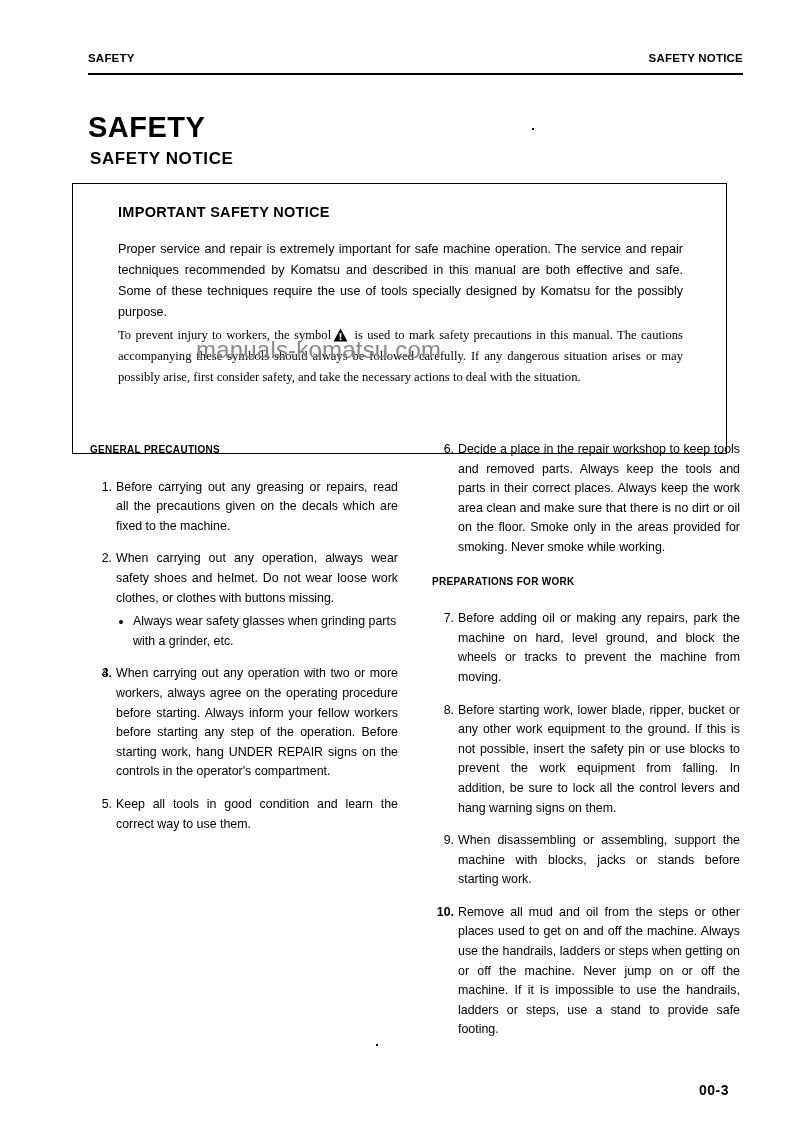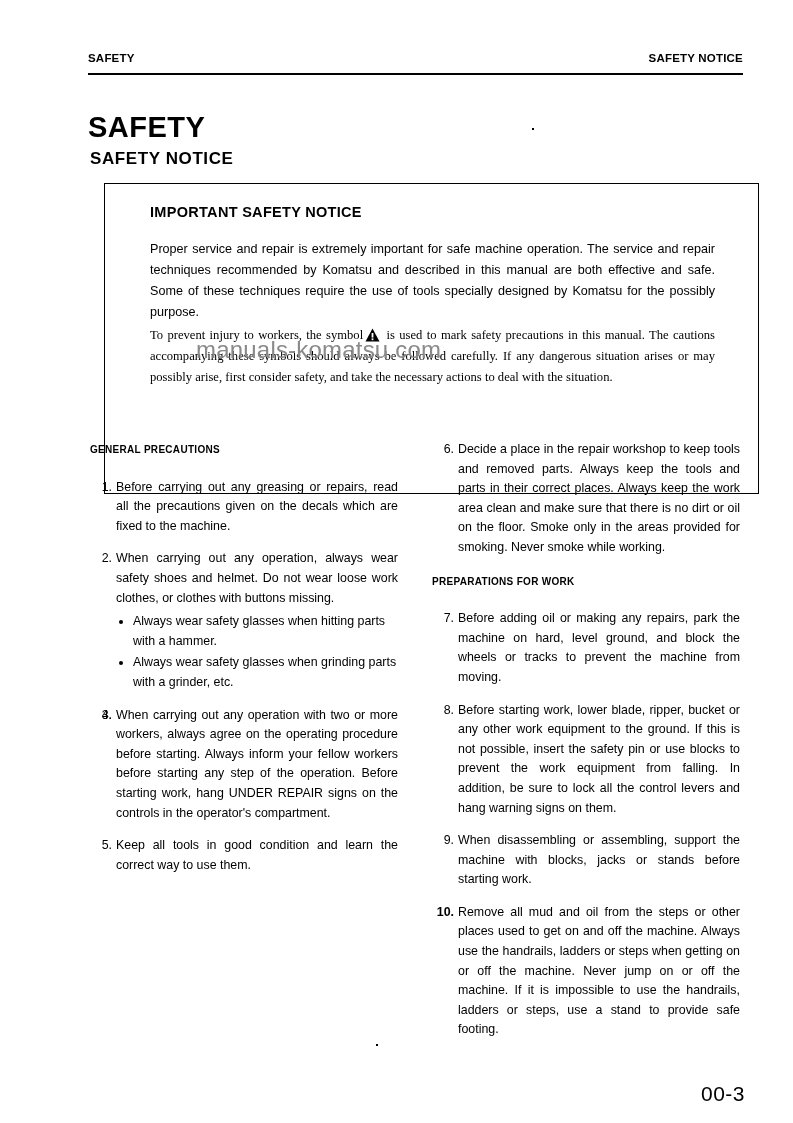--- a/index.html
+++ b/index.html
@@ -60,24 +60,24 @@
     top: 150px;
     font-size: 17px;
     font-weight: bold;
     letter-spacing: 0.6px;
     line-height: 1;
   }
 
   
   .notice-box {
     position: absolute;
-    left: 104px;
+    left: 72px;
     top: 183px;
     width: 655px;
-    height: 311px;
+    height: 271px;
     border: 1.5px solid #000;
     box-sizing: border-box;
   }
   .notice-title {
     position: absolute;
     left: 45px;
     top: 20px;
     font-size: 14.5px;
     font-weight: bold;
     letter-spacing: 0.3px;
@@ -177,24 +177,24 @@
     top: 8px;
     width: 4px;
     height: 4px;
     border-radius: 50%;
     background: #000;
   }
 
   
   .folio {
     position: absolute;
-    right: 48px;
+    right: 64px;
     top: 1082px;
-    font-size: 21px;
-    font-weight: normal;
+    font-size: 14px;
+    font-weight: bold;
     letter-spacing: 0.5px;
   }
 
   .speck {
     position: absolute;
     width: 2px;
     height: 2px;
     background: #000;
   }
 </style>
@@ -230,21 +230,20 @@
     <div class="col-head">GENERAL PRECAUTIONS</div>
     <ol class="num">
       <li>
         <span class="marker">1.</span>
         <span>Before carrying out any greasing or repairs, read all the precautions given on the decals which are fixed to the machine.</span>
       </li>
       <li>
         <span class="marker">2.</span>
         <span>When carrying out any operation, always wear safety shoes and helmet. Do not wear loose work clothes, or clothes with buttons missing.</span>
         <ul class="dots">
-          <li>Always wear safety glasses when hitting parts with a hammer.</li>
           <li>Always wear safety glasses when grinding parts with a grinder, etc.</li>
         </ul>
       </li>
       <li>
         <span class="marker">3.</span>
       </li>
       <li>
         <span class="marker">4.</span>
         <span>When carrying out any operation with two or more workers, always agree on the operating procedure before starting. Always inform your fellow workers before starting any step of the operation. Before starting work, hang UNDER REPAIR signs on the controls in the operator's compartment.</span>
       </li>

